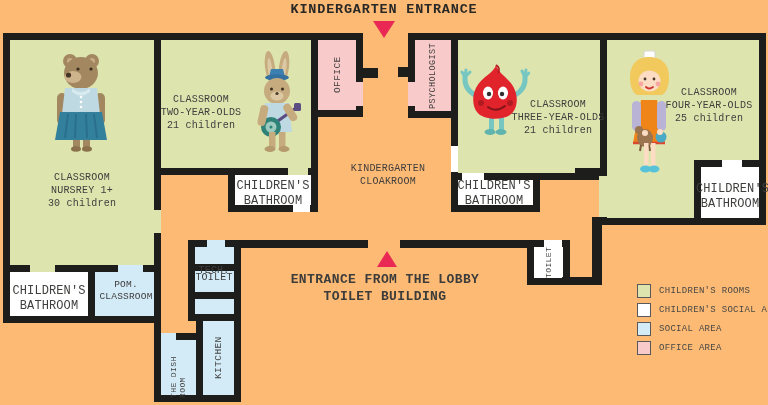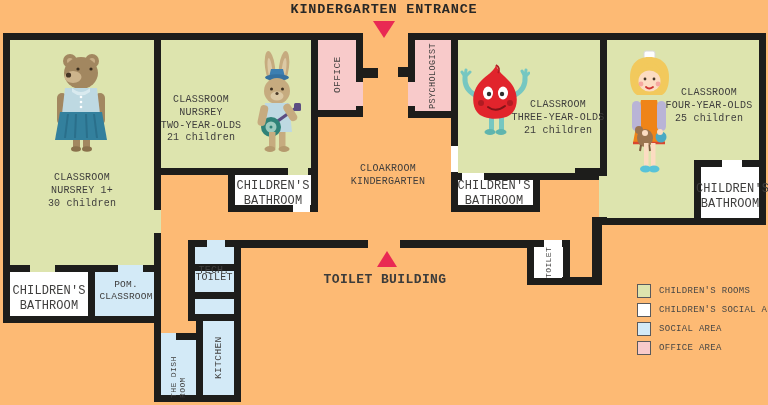--- a/index.html
+++ b/index.html
@@ -183,37 +183,36 @@
       <ellipse cx="34" cy="119" rx="5.5" ry="3.5" fill="#58c3d8"></ellipse>
   </svg>
 
   <div class="label rlabel" style="left:22px;top:172px;width:120px;">
     <div>CLASSROOM</div>
     <div>NURSREY 1+</div>
     <div>30 children</div>
   </div>
   <div class="label rlabel" style="left:147px;top:94px;width:108px;">
     <div>CLASSROOM</div>
-    <div>NURSREY</div>
     <div>TWO-YEAR-OLDS</div>
     <div>21 children</div>
   </div>
   <div class="label rlabel" style="left:498px;top:99px;width:120px;">
     <div>CLASSROOM</div>
     <div>THREE-YEAR-OLDS</div>
     <div>21 children</div>
   </div>
   <div class="label rlabel" style="left:648px;top:87px;width:122px;">
     <div>CLASSROOM</div>
     <div>FOUR-YEAR-OLDS</div>
     <div>25 children</div>
   </div>
   <div class="label rlabel" style="left:328px;top:163px;width:120px;">
+    <div>KINDERGARTEN</div>
     <div>CLOAKROOM</div>
-    <div>KINDERGARTEN</div>
   </div>
   <div class="label slabel" style="left:233px;top:179px;width:80px;">
     <div>CHILDREN'S</div>
     <div>BATHROOM</div>
   </div>
   <div class="label slabel" style="left:9px;top:284px;width:80px;">
     <div>CHILDREN'S</div>
     <div>BATHROOM</div>
   </div>
   <div class="label slabel" style="left:453px;top:179px;width:82px;">
@@ -236,20 +235,21 @@
   </div>
 
   <div class="vlabel" style="left:318px;top:40px;width:38px;height:70px;font-size:9.5px;">OFFICE</div>
   <div class="vlabel" style="left:415px;top:40px;width:36px;height:71px;font-size:8.5px;">PSYCHOLOGIST</div>
   <div class="vlabel" style="left:533px;top:245px;width:30px;height:34px;font-size:8px;">TOILET</div>
   <div class="vlabel" style="left:160px;top:336px;width:36px;height:62px;font-size:8px;">THE DISH ROOM</div>
   <div class="vlabel" style="left:202px;top:319px;width:32px;height:77px;font-size:9.5px;">KITCHEN</div>
 
   <div class="tri tri-up"></div>
   <div class="entr-text">
+    <div>ENTRANCE FROM THE LOBBY</div>
     <div>TOILET BUILDING</div>
   </div>
 
   <div class="legend">
     <div class="lg-row">
       <span class="lg-swatch" style="background-color: rgb(221, 228, 174);"></span>
       <span class="lg-label">CHILDREN'S ROOMS</span>
     </div>
     <div class="lg-row">
       <span class="lg-swatch" style="background-color: rgb(255, 255, 255);"></span>

